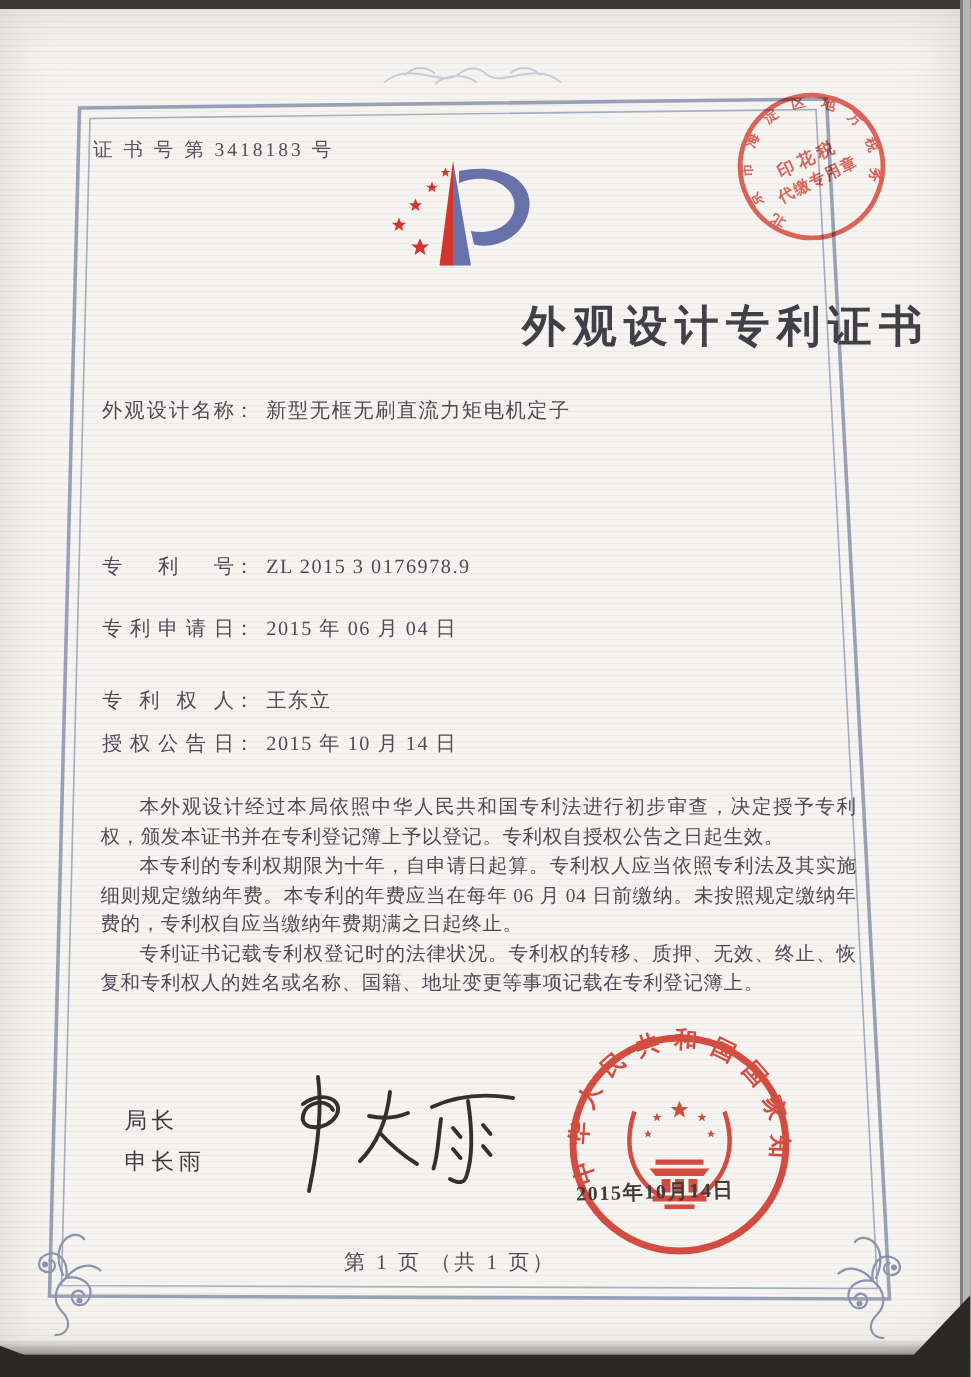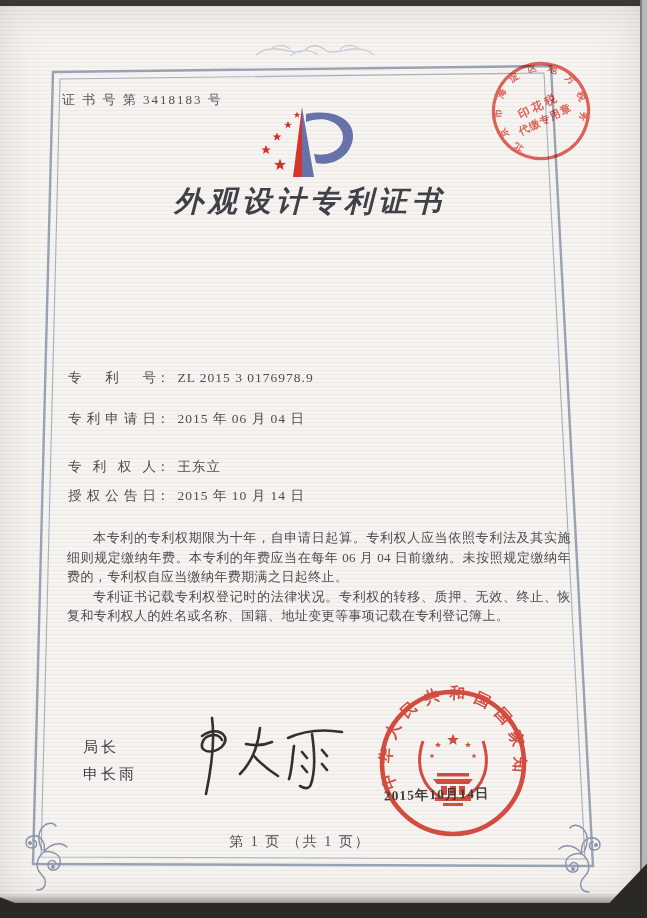--- a/index.html
+++ b/index.html
@@ -9,22 +9,22 @@
   .paper{position:absolute;left:0;top:6px;width:640px;height:898px;
     background:
       repeating-linear-gradient(180deg, rgba(186,158,168,0.13) 0px, rgba(186,158,168,0.13) 1px,
         rgba(255,255,255,0) 1px, rgba(255,255,255,0) 4px),
       #f6f4f0;
     box-shadow:inset 0 0 38px rgba(120,110,100,0.22);}
   svg{display:block;}
   .abs{position:absolute;}
   .cert-no{left:62px;top:91px;font-size:13px;letter-spacing:2px;color:#55505a;z-index:3;}
   .logo{left:250px;top:104px;z-index:3;}
-  .title{left:0;top:182px;width:620px;text-align:center;font-size:29px;font-weight:600;
-         letter-spacing:5px;color:#413f47;z-index:3;font-style:italic;}
+  .title{left:0;top:198px;width:620px;text-align:right;font-size:29px;font-weight:600;
+         letter-spacing:5px;color:#413f47;z-index:3;}
   .field{left:68px;font-size:13.5px;color:#4e4b55;z-index:3;white-space:nowrap;}
   .f-label{display:inline-block;width:88px;text-align:justify;text-align-last:justify;}
   .f-colon{margin:0 2px 0 0;}
   .f-value{margin-left:6px;letter-spacing:1px;}
   .paras{left:67px;top:528px;width:504px;z-index:3;color:#4e4b55;}
   .paras p{margin:0;font-size:13px;line-height:19.5px;text-indent:2em;text-align:justify;
            letter-spacing:0.4px;}
   .signer{left:83px;top:738px;z-index:3;color:#3d3a40;font-size:15px;letter-spacing:3px;
           font-family:"Liberation Sans","DejaVu Sans",sans-serif;}
   .signer div{margin-bottom:8px;}
@@ -84,34 +84,38 @@
       <use href="#star-shape" transform="translate(30,61) scale(0.62)"></use>
       <use href="#star-shape" transform="translate(16,46) scale(0.50)"></use>
       <use href="#star-shape" transform="translate(27,33) scale(0.46)"></use>
       <use href="#star-shape" transform="translate(38,21) scale(0.40)"></use>
       <use href="#star-shape" transform="translate(47,11) scale(0.34)"></use>
     </g>
   </svg>
 
   <div class="abs title">外观设计专利证书</div>
 
+  <div class="abs field" style="top:265px">
+    <span class="f-label">外观设计名称</span><span class="f-colon">：</span><span class="f-value">新型无框无刷直流力矩电机定子</span>
+  </div>
   <div class="abs field" style="top:369px">
     <span class="f-label">专利号</span><span class="f-colon">：</span><span class="f-value">ZL 2015 3 0176978.9</span>
   </div>
   <div class="abs field" style="top:410px">
     <span class="f-label">专利申请日</span><span class="f-colon">：</span><span class="f-value">2015 年 06 月 04 日</span>
   </div>
   <div class="abs field" style="top:458px">
     <span class="f-label">专利权人</span><span class="f-colon">：</span><span class="f-value">王东立</span>
   </div>
   <div class="abs field" style="top:487px">
     <span class="f-label">授权公告日</span><span class="f-colon">：</span><span class="f-value">2015 年 10 月 14 日</span>
   </div>
 
   <div class="abs paras">
+    <p>本外观设计经过本局依照中华人民共和国专利法进行初步审查，决定授予专利权，颁发本证书并在专利登记簿上予以登记。专利权自授权公告之日起生效。</p>
     <p>本专利的专利权期限为十年，自申请日起算。专利权人应当依照专利法及其实施细则规定缴纳年费。本专利的年费应当在每年 06 月 04 日前缴纳。未按照规定缴纳年费的，专利权自应当缴纳年费期满之日起终止。</p>
     <p>专利证书记载专利权登记时的法律状况。专利权的转移、质押、无效、终止、恢复和专利权人的姓名或名称、国籍、地址变更等事项记载在专利登记簿上。</p>
   </div>
 
   <div class="abs signer">
     <div>局长</div>
     <div>申长雨</div>
   </div>
 
   <svg class="abs sig" width="170" height="95" viewBox="0 0 170 95">

